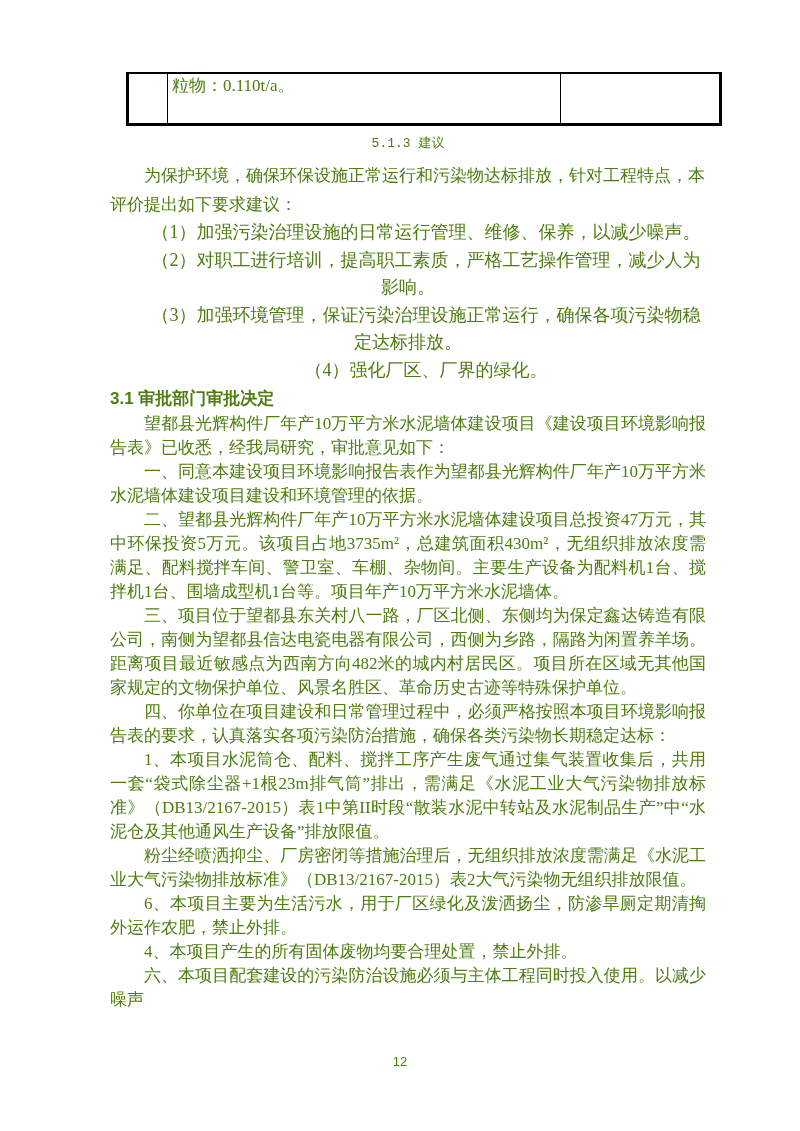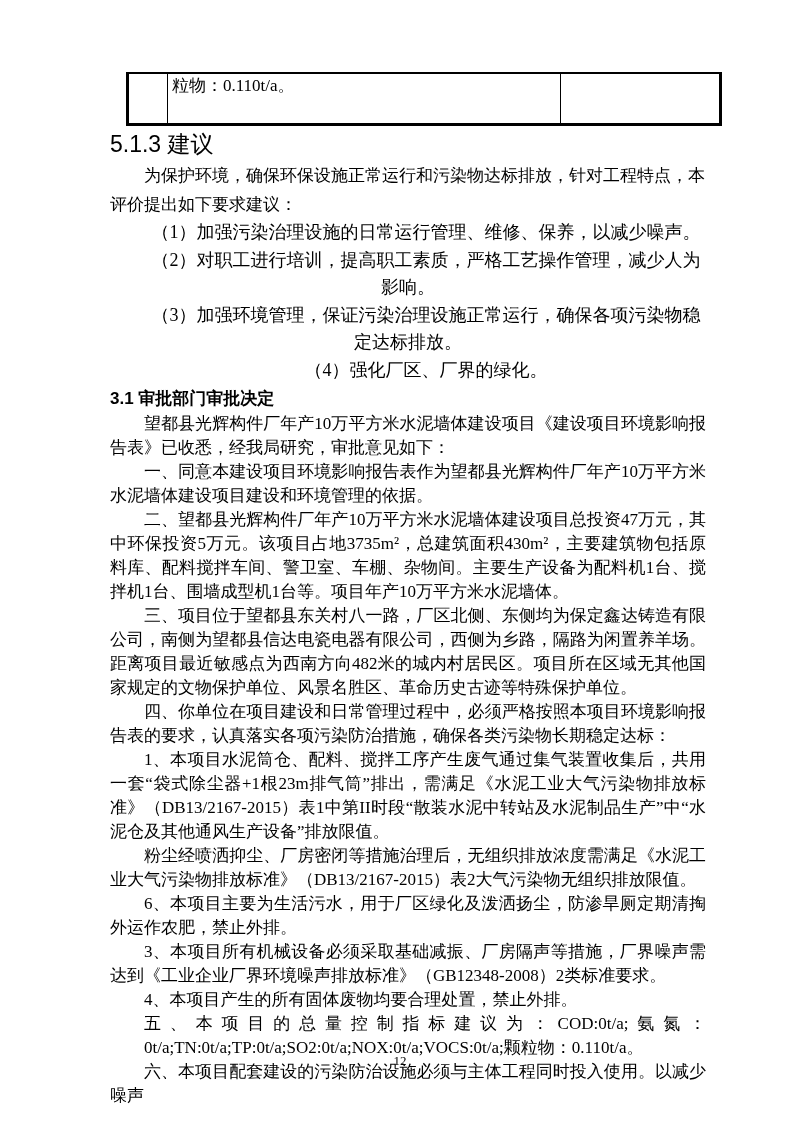--- a/index.html
+++ b/index.html
@@ -1,21 +1,21 @@
 <!DOCTYPE html>
 <html><head>
 <meta charset="utf-8">
 <style>
   html, body { margin: 0; padding: 0; background: #ffffff; }
   .page {
     position: relative;
     width: 800px;
     height: 1131px;
     background: #ffffff;
-    color: #000000;
+    color: #4d7c0f;
     font-family: "Liberation Serif", "DejaVu Serif", serif;
     overflow: hidden;
   }
   .content {
     position: absolute;
     left: 110px;
     top: 72px;
     width: 596px;
   }
   
@@ -35,25 +35,26 @@
     height: 47px;
     padding: 1px 4px;
     font-size: 17px;
     line-height: 22px;
   }
   td.c1 { width: 30px; }
   td.c2 { width: 384px; }
   td.c3 { width: 150px; }
 
   .h513 {
-    font-size: 23px;
+    font-size: 13px;
     font-weight: normal;
     margin: 7px 0 0 0;
     line-height: 22px;
-    font-family: Liberation Sans, sans-serif;
+    font-family: Liberation Mono, monospace;
+    text-align: center;
   }
   .sec1 p.intro {
     margin: 6px 0 0 0;
     font-size: 17px;
     line-height: 29px;
     text-indent: 2em;
   }
   .sec1 p.item {
     margin: 0;
     font-size: 18px;
@@ -76,21 +77,21 @@
   }
   .sec2 p.indent { text-indent: 2em; }
   .sec2 p.block-indent { padding-left: 2em; text-indent: 0; }
   .page-number {
     position: absolute;
     left: 0;
     right: 0;
     bottom: 62px;
     text-align: center;
     font-size: 13px;
-    font-family: Liberation Serif, serif;
+    font-family: Liberation Sans, sans-serif;
   }
 </style>
 </head>
 <body>
 
 <div class="page">
   <div class="content">
 
     <table class="cont-table">
       <tbody>
@@ -108,28 +109,26 @@
       <p class="item">（1）加强污染治理设施的日常运行管理、维修、保养，以减少噪声。</p>
       <p class="item">（2）对职工进行培训，提高职工素质，严格工艺操作管理，减少人为影响。</p>
       <p class="item">（3）加强环境管理，保证污染治理设施正常运行，确保各项污染物稳定达标排放。</p>
       <p class="item">（4）强化厂区、厂界的绿化。</p>
     </div>
 
     <div class="sec2">
       <h2 class="h52">3.1 审批部门审批决定</h2>
       <p class="indent">望都县光辉构件厂年产10万平方米水泥墙体建设项目《建设项目环境影响报告表》已收悉，经我局研究，审批意见如下：</p>
       <p class="indent">一、同意本建设项目环境影响报告表作为望都县光辉构件厂年产10万平方米水泥墙体建设项目建设和环境管理的依据。</p>
-      <p class="indent">二、望都县光辉构件厂年产10万平方米水泥墙体建设项目总投资47万元，其中环保投资5万元。该项目占地3735m²，总建筑面积430m²，主要建筑物包括原料库、配料搅拌车间、警卫室、车棚、杂物间。主要生产设备为配料机1台、搅拌机1台、围墙成型机1台等。项目年产10万平方米水泥墙体。</p>
+      <p class="indent">二、望都县光辉构件厂年产10万平方米水泥墙体建设项目总投资47万元，其中环保投资5万元。该项目占地3735m²，总建筑面积430m²，无组织排放浓度需满足、配料搅拌车间、警卫室、车棚、杂物间。主要生产设备为配料机1台、搅拌机1台、围墙成型机1台等。项目年产10万平方米水泥墙体。</p>
       <p class="indent">三、项目位于望都县东关村八一路，厂区北侧、东侧均为保定鑫达铸造有限公司，南侧为望都县信达电瓷电器有限公司，西侧为乡路，隔路为闲置养羊场。距离项目最近敏感点为西南方向482米的城内村居民区。项目所在区域无其他国家规定的文物保护单位、风景名胜区、革命历史古迹等特殊保护单位。</p>
       <p class="indent">四、你单位在项目建设和日常管理过程中，必须严格按照本项目环境影响报告表的要求，认真落实各项污染防治措施，确保各类污染物长期稳定达标：</p>
       <p class="indent">1、本项目水泥筒仓、配料、搅拌工序产生废气通过集气装置收集后，共用一套“袋式除尘器+1根23m排气筒”排出，需满足《水泥工业大气污染物排放标准》（DB13/2167-2015）表1中第II时段“散装水泥中转站及水泥制品生产”中“水泥仓及其他通风生产设备”排放限值。</p>
       <p class="indent">粉尘经喷洒抑尘、厂房密闭等措施治理后，无组织排放浓度需满足《水泥工业大气污染物排放标准》（DB13/2167-2015）表2大气污染物无组织排放限值。</p>
       <p class="indent">6、本项目主要为生活污水，用于厂区绿化及泼洒扬尘，防渗旱厕定期清掏外运作农肥，禁止外排。</p>
-      <p class="indent">3、本项目所有机械设备必须采取基础减振、厂房隔声等措施，厂界噪声需达到《工业企业厂界环境噪声排放标准》（GB12348-2008）2类标准要求。</p>
       <p class="indent">4、本项目产生的所有固体废物均要合理处置，禁止外排。</p>
-      <p class="block-indent">五、本项目的总量控制指标建议为：COD:0t/a;氨氮：0t/a;TN:0t/a;TP:0t/a;SO2:0t/a;NOX:0t/a;VOCS:0t/a;颗粒物：0.110t/a。</p>
       <p class="indent">六、本项目配套建设的污染防治设施必须与主体工程同时投入使用。以减少噪声</p>
     </div>
 
   </div>
 
   <div class="page-number">12</div>
 </div>
 
 </body></html>

